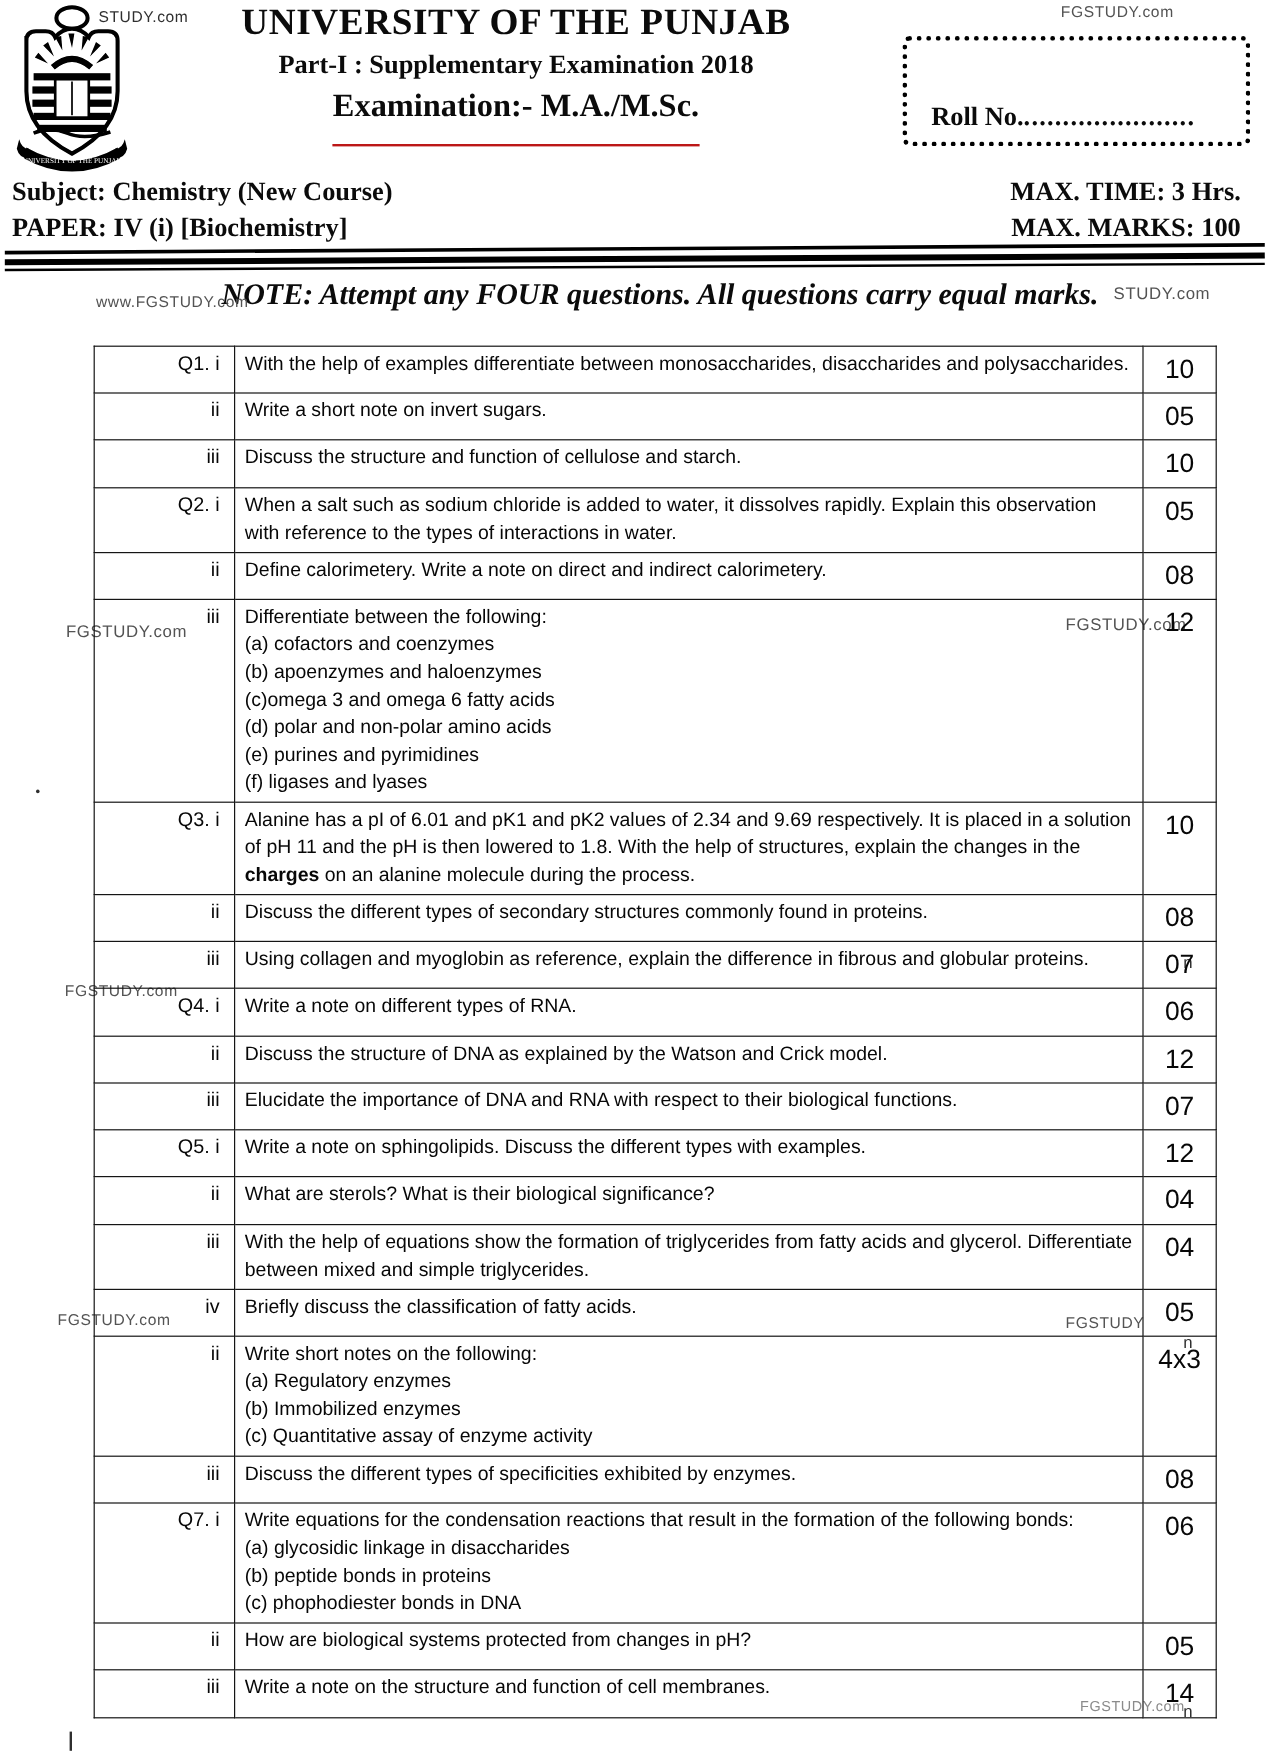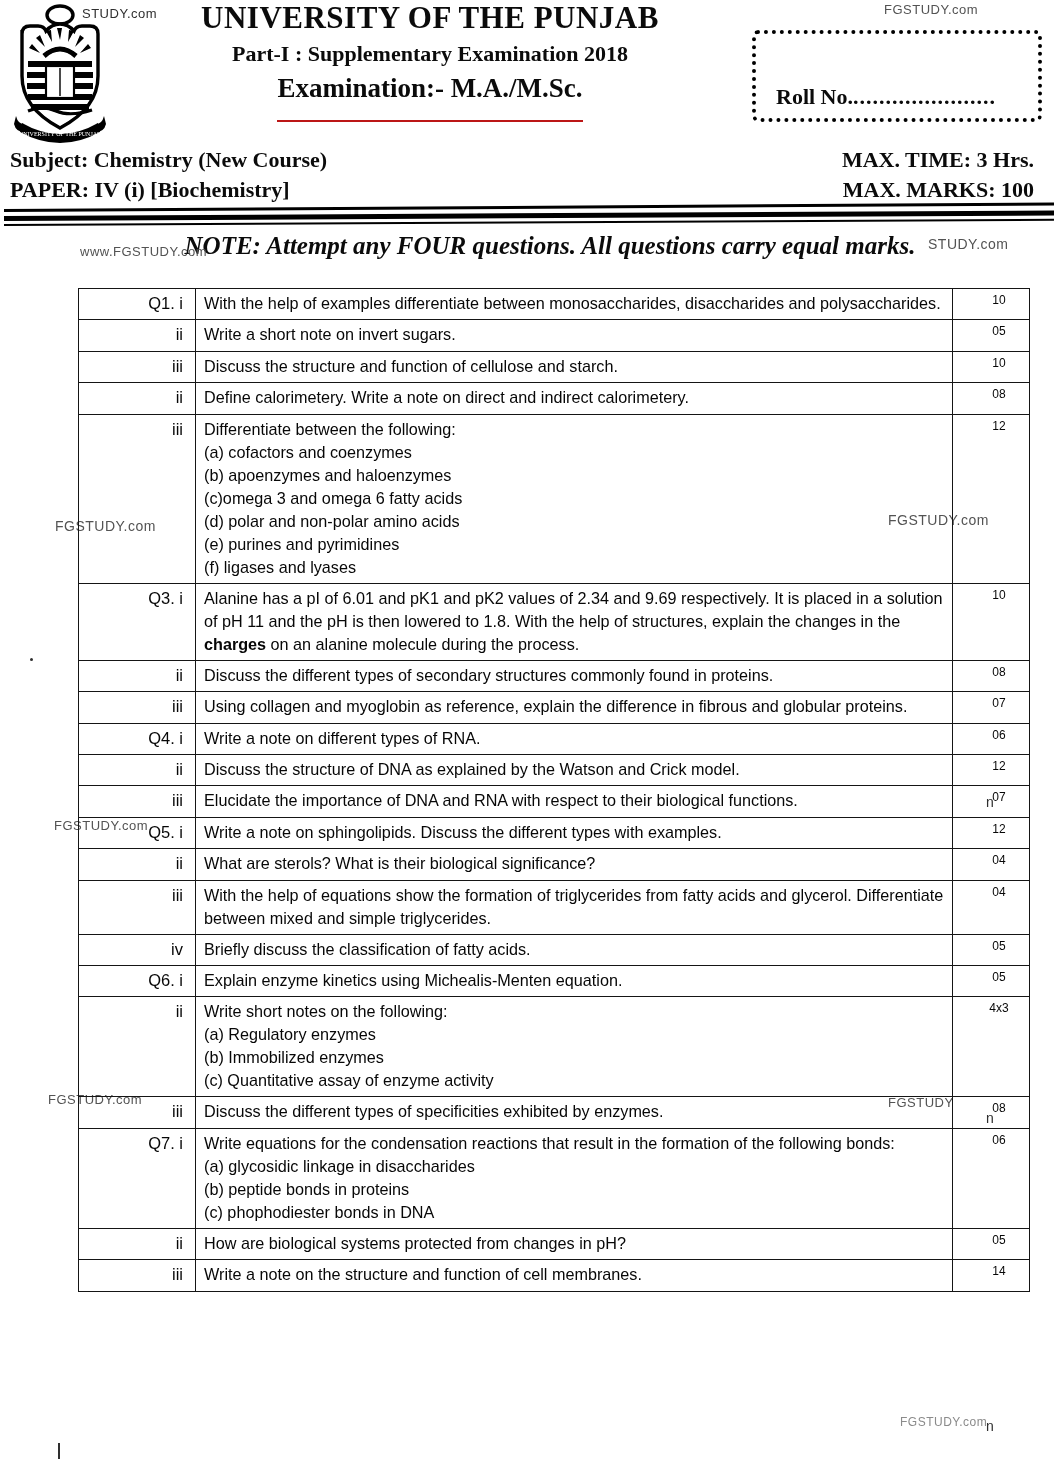--- a/index.html
+++ b/index.html
@@ -101,21 +101,21 @@
     border:1px solid #1a1a1a;
     vertical-align:top;
     padding:3px 6px 4px 8px;
     font-family:"Liberation Sans", sans-serif;
     font-size:16.2px;
     line-height:1.42;
     color:#0d0d0d;
   }
   td.c-label{width:96px;text-align:right;padding-right:12px;font-size:16.5px;white-space:nowrap;margin-left:21px;}
   td.c-body{width:742px;}
-  td.c-marks{width:60px;text-align:center;font-size:12px;padding-left:16px;padding-right:0;}
+  td.c-marks{width:60px;text-align:center;font-size:22px;padding-left:0;padding-right:0;}
   .sub{display:block;}
   .bold{font-weight:bold;}
 </style>
 </head>
 <body>
 
 <div class="page">
 
   <div class="header">
 
@@ -216,20 +216,25 @@
           <td class="c-label">ii</td>
           <td class="c-body"><span>Write a short note on invert sugars.</span></td>
           <td class="c-marks">05</td>
         </tr>
         <tr>
           <td class="c-label">iii</td>
           <td class="c-body"><span>Discuss the structure and function of cellulose and starch.</span></td>
           <td class="c-marks">10</td>
         </tr>
         <tr>
+          <td class="c-label">Q2. i</td>
+          <td class="c-body"><span>When a salt such as sodium chloride is added to water, it dissolves rapidly. Explain this observation with reference to the types of interactions in water.</span></td>
+          <td class="c-marks">05</td>
+        </tr>
+        <tr>
           <td class="c-label">ii</td>
           <td class="c-body"><span>Define calorimetery.  Write a note on direct and indirect calorimetery.</span></td>
           <td class="c-marks">08</td>
         </tr>
         <tr>
           <td class="c-label">iii</td>
           <td class="c-body"><span>Differentiate between the following:</span><span class="sub">(a) cofactors and coenzymes</span><span class="sub">(b) apoenzymes and haloenzymes</span><span class="sub">(c)omega 3 and omega 6 fatty acids</span><span class="sub">(d) polar and non-polar amino acids</span><span class="sub">(e) purines and pyrimidines</span><span class="sub">(f) ligases and lyases</span></td>
           <td class="c-marks">12</td>
         </tr>
         <tr>
@@ -276,25 +281,20 @@
           <td class="c-label">iii</td>
           <td class="c-body"><span>With the help of equations show the formation of triglycerides from fatty acids and glycerol. Differentiate between mixed and simple triglycerides.</span></td>
           <td class="c-marks">04</td>
         </tr>
         <tr>
           <td class="c-label">iv</td>
           <td class="c-body"><span>Briefly discuss the classification of fatty acids.</span></td>
           <td class="c-marks">05</td>
         </tr>
         <tr>
-          <td class="c-label">Q6. i</td>
-          <td class="c-body"><span>Explain enzyme kinetics using Michealis-Menten equation.</span></td>
-          <td class="c-marks">05</td>
-        </tr>
-        <tr>
           <td class="c-label">ii</td>
           <td class="c-body"><span>Write short notes on the following:</span><span class="sub">(a) Regulatory enzymes</span><span class="sub">(b) Immobilized enzymes</span><span class="sub">(c) Quantitative assay of enzyme activity</span></td>
           <td class="c-marks">4x3</td>
         </tr>
         <tr>
           <td class="c-label">iii</td>
           <td class="c-body"><span>Discuss the different types of specificities exhibited by enzymes.</span></td>
           <td class="c-marks">08</td>
         </tr>
         <tr>

